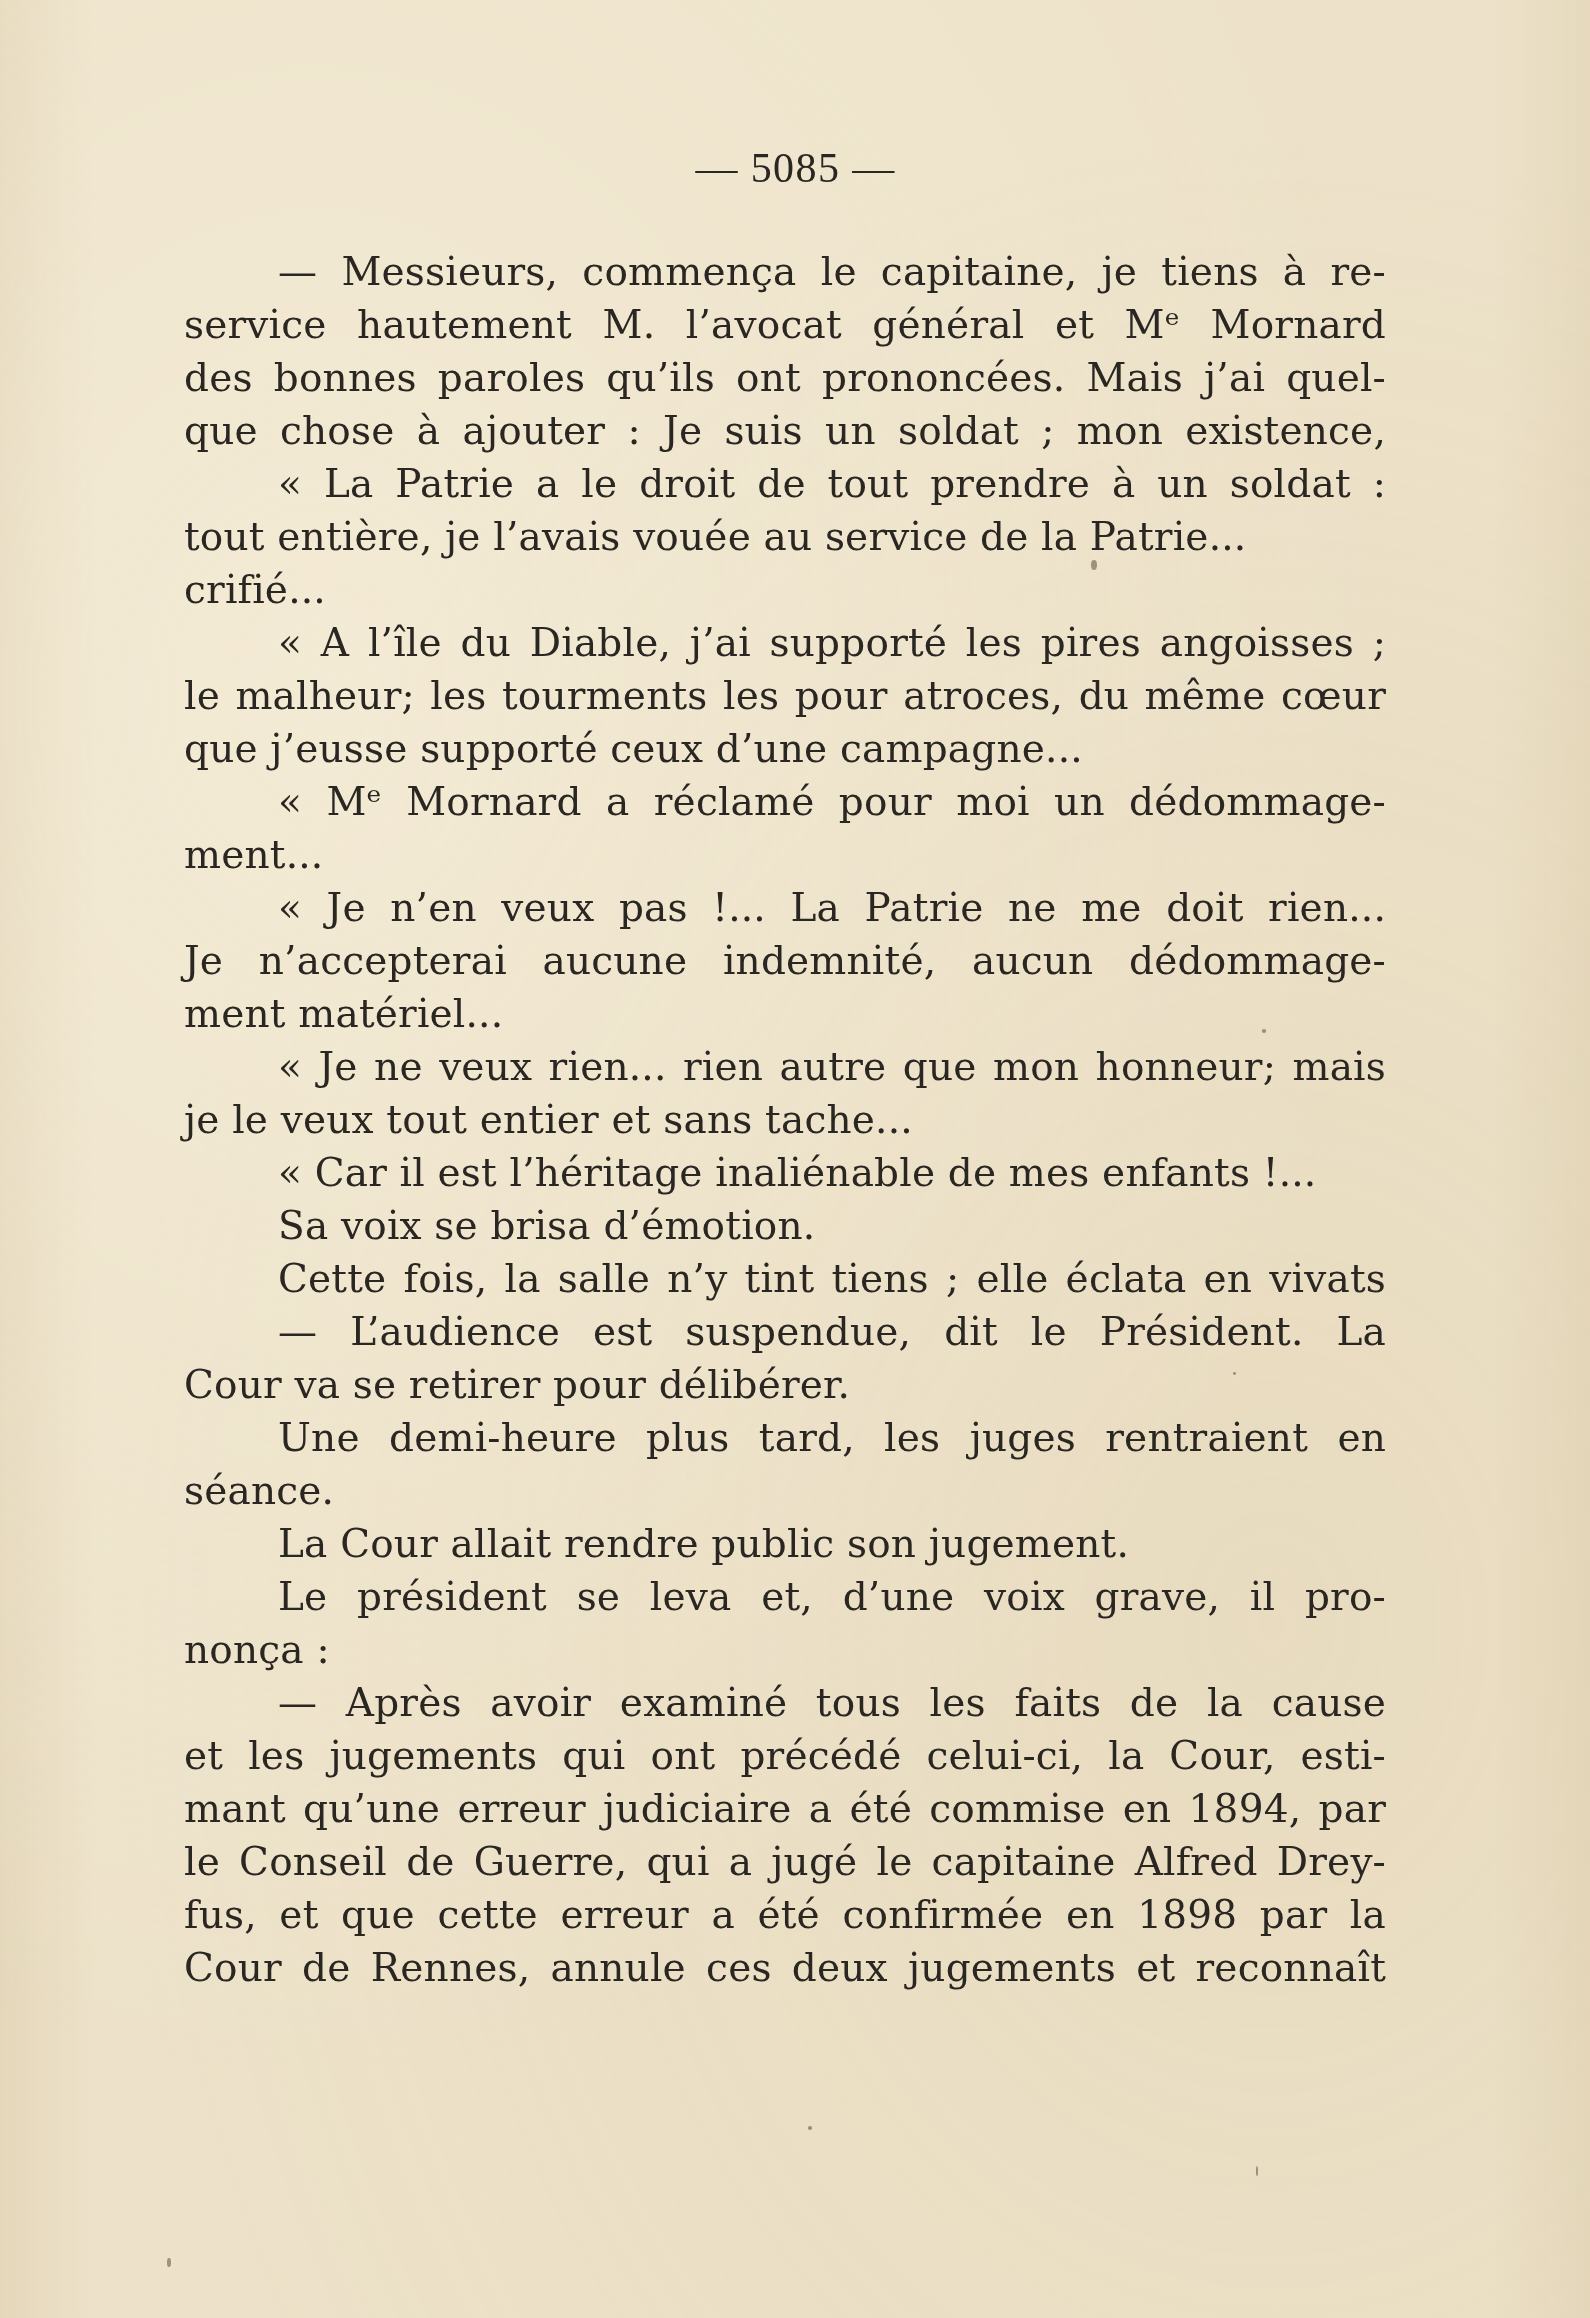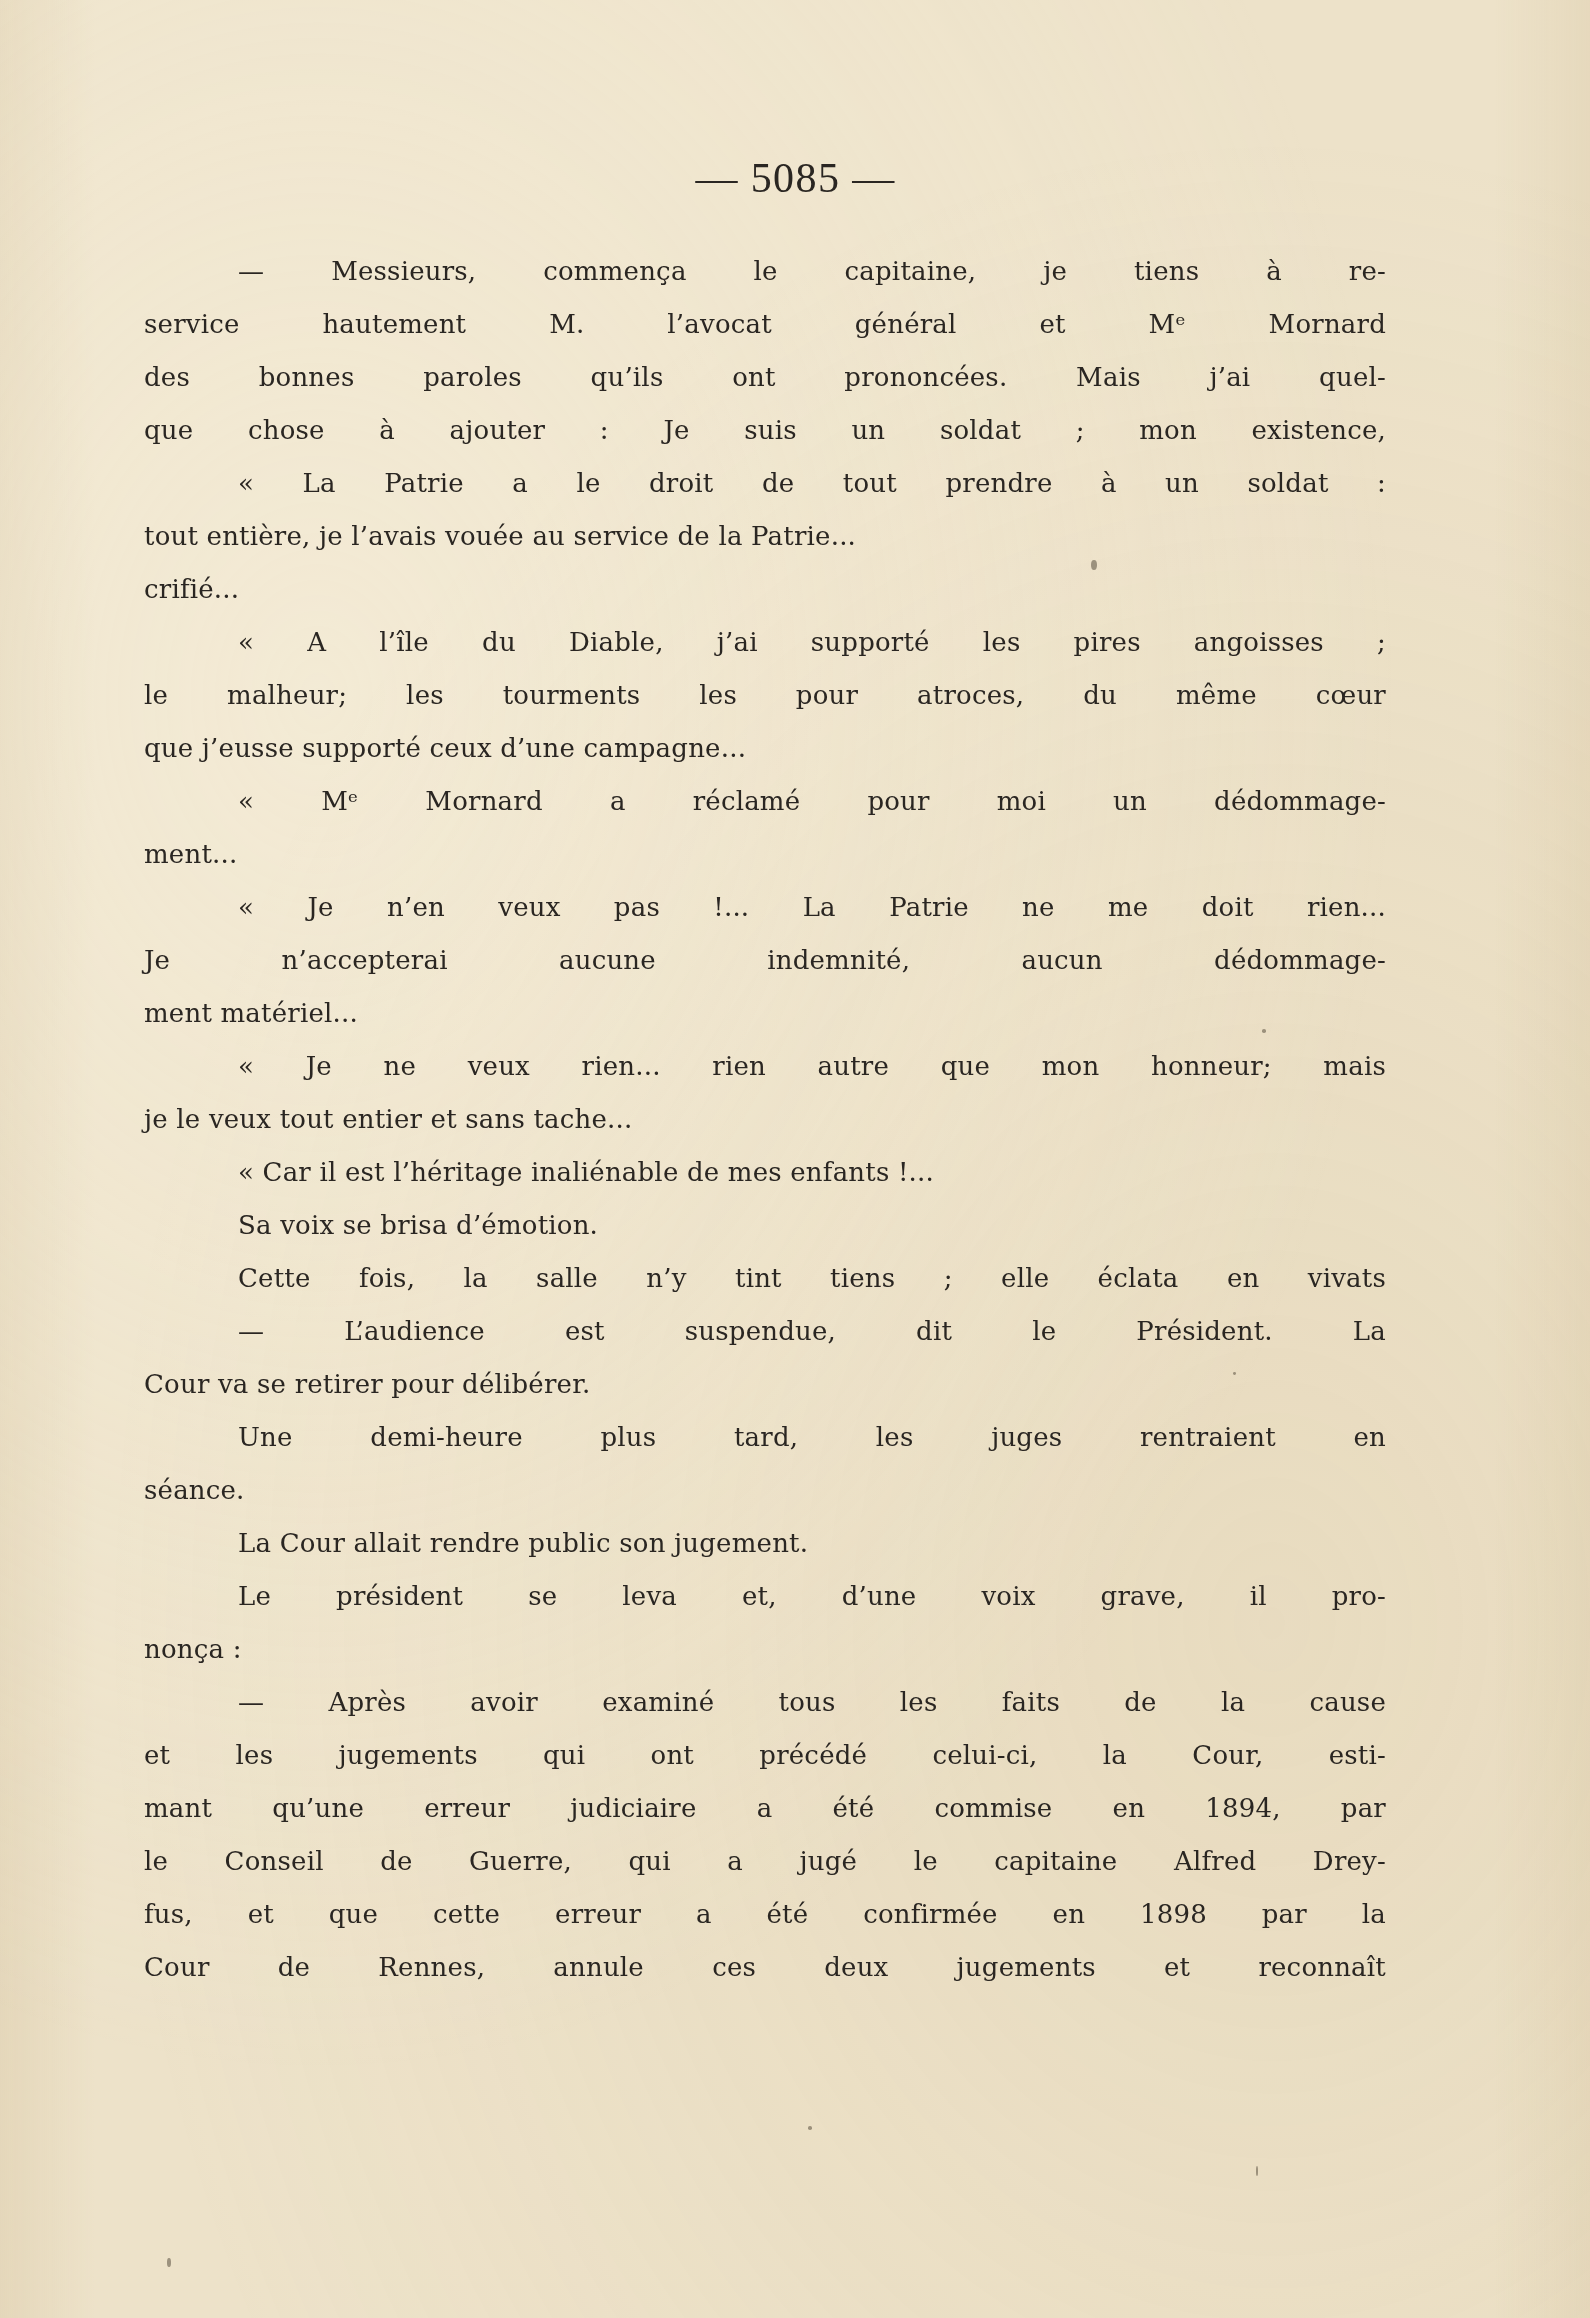--- a/index.html
+++ b/index.html
@@ -28,37 +28,37 @@
   .page-number {
     position: absolute;
     top: 144px;
     left: 0;
     width: 1591px;
     text-align: center;
     font-family: "Liberation Serif", "DejaVu Serif", serif;
     font-size: 42px;
     letter-spacing: 1.4px;
     color: #2a2622;
-    margin-top: 10px;
   }
   .text-block {
     position: absolute;
     left: 144px;
     top: 245px;
     width: 1242px;
   }
   .line {
     display: block;
     height: 53px;
     line-height: 53px;
-    font-size: 26px;
+    font-size: 39px;
     white-space: nowrap;
     text-align: justify;
     text-align-last: justify;
     letter-spacing: 0.2px;
+    margin-left: 40px;
   }
   .line.indent {
     padding-left: 94px;
   }
   .line.last {
     text-align-last: left;
   }
   .speck {
     position: absolute;
     background: #5a5040;

